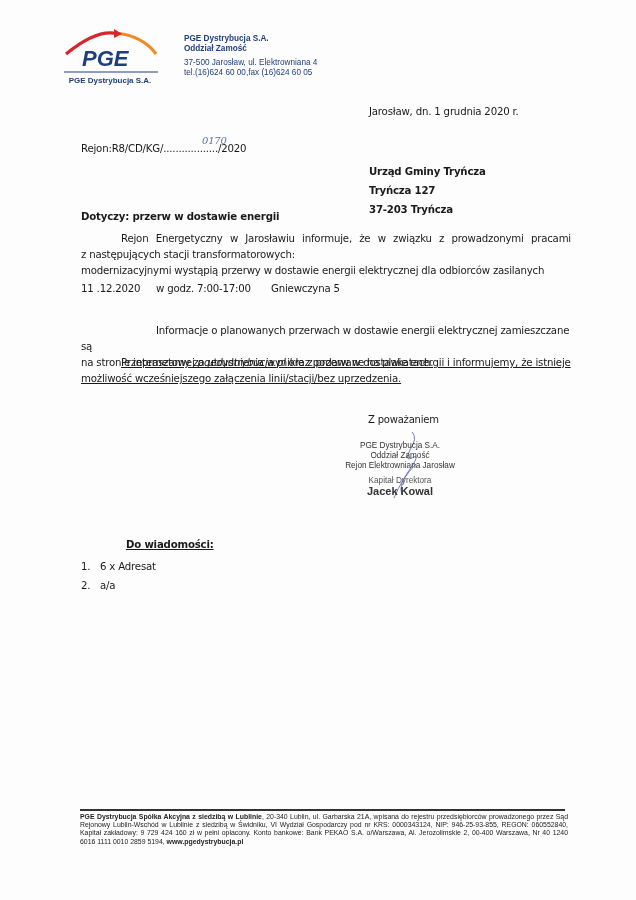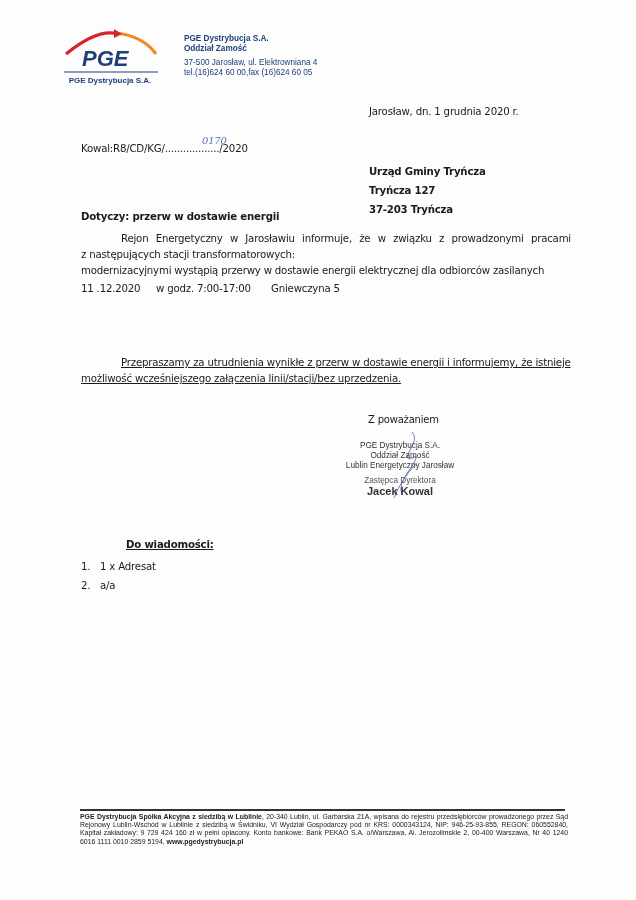--- a/index.html
+++ b/index.html
@@ -75,21 +75,21 @@
   <div class="hdr">
     <div class="bold">PGE Dystrybucja S.A.</div>
     <div class="bold">Oddział Zamość</div>
     <div class="addr">37-500 Jarosław, ul. Elektrowniana 4</div>
     <div>tel.(16)624 60 00,fax (16)624 60 05</div>
   </div>
 
   <div class="date doc-text">Jarosław, dn. 1 grudnia 2020 r.</div>
 
   <div class="znak doc-text">
-    <span>Kowal:R8/CD/KG/</span><span>..................</span><span>/2020</span>
+    <span>Rejon:R8/CD/KG/</span><span>..................</span><span>/2020</span>
     <span class="hand">0170</span>
   </div>
 
   <div class="addressee doc-text">
     <div>Urząd Gminy Tryńcza</div>
     <div>Tryńcza 127</div>
     <div>37-203 Tryńcza</div>
   </div>
 
   <div class="subject doc-text">Dotyczy: przerw w dostawie energii</div>
@@ -99,43 +99,47 @@
     <div>z następujących stacji transformatorowych:</div>
     <div>modernizacyjnymi wystąpią przerwy w dostawie energii elektrycznej dla odbiorców zasilanych</div>
   </div>
 
   <div class="row-outage doc-text">
     <span style="left:0">11 .12.2020</span>
     <span style="left:75px">w godz. 7:00-17:00</span>
     <span style="left:190px">Gniewczyna 5</span>
   </div>
 
+  <div class="para p2 doc-text">
+    <div class="l1">Informacje o planowanych przerwach w dostawie energii elektrycznej zamieszczane są</div>
+    <div><span>na stronie internetowej </span><span class="link">pgedystrybucja.pl</span><span> oraz podawane na plakatach.</span></div>
+  </div>
 
   <div class="para p3 doc-text">
     <div class="l1">Przepraszamy za utrudnienia wynikłe z przerw w dostawie energii i informujemy, że istnieje</div>
     <div>możliwość wcześniejszego załączenia linii/stacji/bez uprzedzenia.</div>
   </div>
 
   <div class="closing doc-text">Z poważaniem</div>
 
   <svg class="sig-scribble" width="50" height="80" viewBox="0 0 50 80">
     <path d="M30 4 Q 36 10 28 22 Q 22 34 30 30 Q 40 24 26 44 Q 16 58 20 66 M12 70 Q 20 50 34 36" stroke="#5b6fb5" stroke-width="0.9" fill="none"></path>
   </svg>
 
   <div class="sig">
     <div>PGE Dystrybucja S.A.</div>
     <div>Oddział Zamość</div>
-    <div>Lublin Energetyczny Jarosław</div>
-    <div class="role">Zastępca Dyrektora</div>
+    <div>Rejon Elektrowniana Jarosław</div>
+    <div class="role">Kapitał Dyrektora</div>
     <div class="name">Jacek Kowal</div>
   </div>
 
   <div class="cc-title doc-text">Do wiadomości:</div>
   <ul class="cc-list doc-text">
-    <li><span class="num">1.</span> <span>1 x Adresat</span></li>
+    <li><span class="num">1.</span> <span>6 x Adresat</span></li>
     <li><span class="num">2.</span> <span>a/a</span></li>
   </ul>
 
   <div class="footer-line"></div>
   <div class="footer">
     <b>PGE Dystrybucja Spółka Akcyjna z siedzibą w Lublinie</b><span>, 20-340 Lublin, ul. Garbarska 21A, wpisana do rejestru przedsiębiorców prowadzonego przez Sąd Rejonowy Lublin-Wschód w Lublinie z siedzibą w Świdniku, VI Wydział Gospodarczy pod nr KRS: 0000343124, NIP: 946-25-93-855, REGON: 060552840, Kapitał zakładowy: 9 729 424 160 zł w pełni opłacony. Konto bankowe: Bank PEKAO S.A. o/Warszawa, Al. Jerozolimskie 2, 00-400 Warszawa, Nr 40 1240 6016 1111 0010 2859 5194, </span><b>www.pgedystrybucja.pl</b>
   </div>
 
 </div>
 

